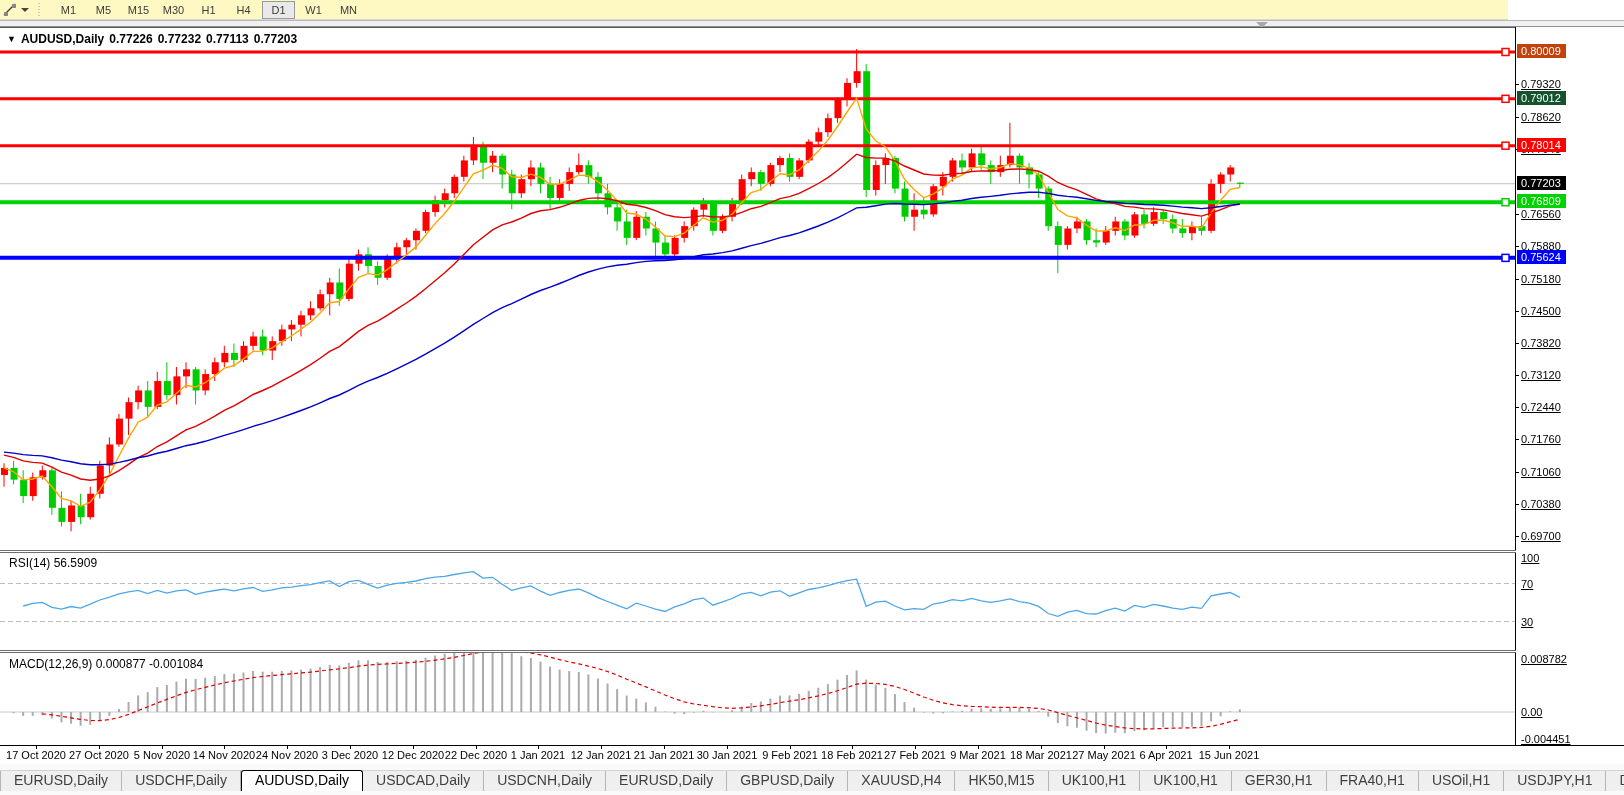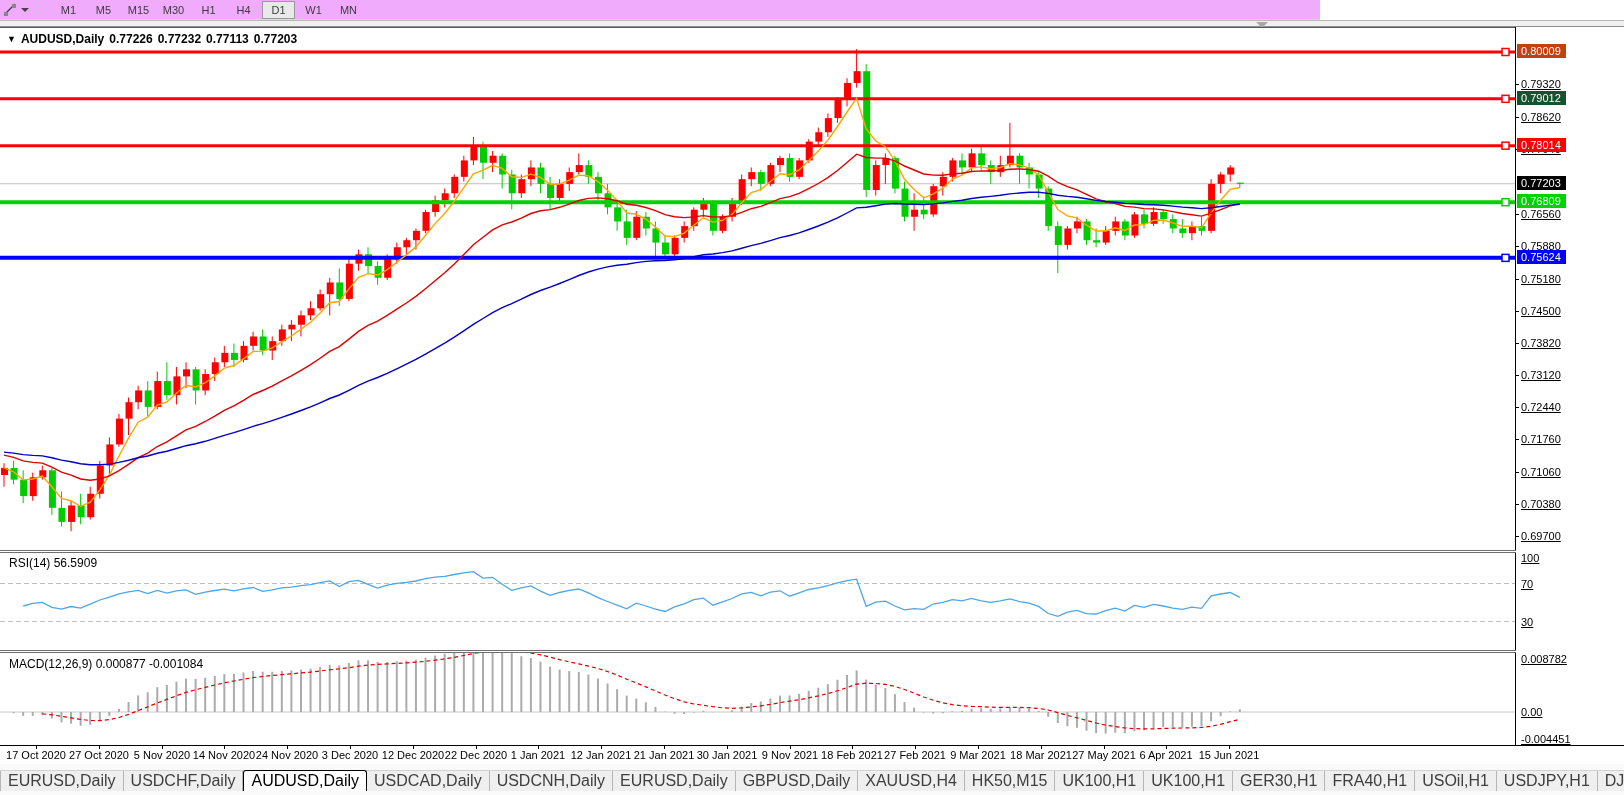--- a/index.html
+++ b/index.html
@@ -1,22 +1,22 @@
 <!DOCTYPE html>
 <html><head>
 <meta charset="utf-8">
 <style>
   * { margin:0; padding:0; box-sizing:border-box; }
   html,body { width:1624px; height:795px; overflow:hidden; background:#fff;
     font-family:"Liberation Sans","DejaVu Sans",sans-serif; }
   #app { position:relative; width:1624px; height:795px; background:#fff; }
 
   
-  #toolbar { position:absolute; left:0; top:0; width:1320px; height:20px;
-    background:#f0abfc; border-bottom:1px solid #d9d9d9; display:flex; align-items:center; }
+  #toolbar { position:absolute; left:0; top:0; width:1508px; height:20px;
+    background:#fef9c3; border-bottom:1px solid #d9d9d9; display:flex; align-items:center; }
   .tool-group { display:flex; align-items:center; height:20px; padding:0 4px; }
   .grip { width:5px; height:14px; margin:0 5px;
     background-image:repeating-linear-gradient(#c9c9c9 0 1px, transparent 1px 3px);
     background-size:2px 100%; background-repeat:repeat-y; background-position:1px 0; }
   .tf-btn { min-width:33px; height:18px; line-height:17px; text-align:center;
     font-size:11px; color:#3c3c3c; border:1px solid transparent; margin:0 1px; cursor:default; }
   .tf-btn.active { background:#e9e9e9; border:1px solid #9a9a9a; }
   #cursor-tool { display:flex; align-items:center; gap:3px; padding:0 3px; }
   .caret-down { width:0; height:0; border-left:4px solid transparent;
     border-right:4px solid transparent; border-top:4px solid #444; }
@@ -49,21 +49,21 @@
   
   #date-axis { position:absolute; left:0; top:746px; width:1624px; height:18px; }
   .date-label { position:absolute; top:3px; font-size:11px; color:#000;
     transform:translateX(-50%); white-space:nowrap; }
   .date-tick { position:absolute; top:0; width:1px; height:3px; background:#000; }
 
   
   #tabbar-zone { position:absolute; left:0; top:764px; width:1624px; height:31px; background:#fafafa; }
   #tabbar { position:absolute; left:0; top:6px; width:1624px; height:21px;
     background:#efefef; border-top:1px solid #d2d2d2; display:flex; align-items:flex-end; }
-  .tab { height:20px; line-height:19px; padding:0 7px; font-size:16px; color:#3f3f3f;
+  .tab { height:20px; line-height:19px; padding:0 13px; font-size:14px; color:#3f3f3f;
     border-right:1px solid #b5b5b5; white-space:nowrap; cursor:default; }
   .tab:first-child { border-left:1px solid #b5b5b5; }
   .tab.active { background:#fff; color:#000; border:1px solid #000; border-bottom:none;
     border-radius:3px 3px 0 0; height:21px; }
 </style>
 </head>
 <body>
 
 <div id="app">
 
@@ -590,21 +590,21 @@
       <div class="date-label" style="left:476px">22 Dec 2020</div>
       <div class="date-tick" style="left:538px"></div>
       <div class="date-label" style="left:538px">1 Jan 2021</div>
       <div class="date-tick" style="left:601px"></div>
       <div class="date-label" style="left:601px">12 Jan 2021</div>
       <div class="date-tick" style="left:664px"></div>
       <div class="date-label" style="left:664px">21 Jan 2021</div>
       <div class="date-tick" style="left:727px"></div>
       <div class="date-label" style="left:727px">30 Jan 2021</div>
       <div class="date-tick" style="left:790px"></div>
-      <div class="date-label" style="left:790px">9 Nov 2021</div>
+      <div class="date-label" style="left:790px">9 Feb 2021</div>
       <div class="date-tick" style="left:852px"></div>
       <div class="date-label" style="left:852px">18 Feb 2021</div>
       <div class="date-tick" style="left:915px"></div>
       <div class="date-label" style="left:915px">27 Feb 2021</div>
       <div class="date-tick" style="left:978px"></div>
       <div class="date-label" style="left:978px">9 Mar 2021</div>
       <div class="date-tick" style="left:1041px"></div>
       <div class="date-label" style="left:1041px">18 Mar 2021</div>
       <div class="date-tick" style="left:1104px"></div>
       <div class="date-label" style="left:1104px">27 May 2021</div>

